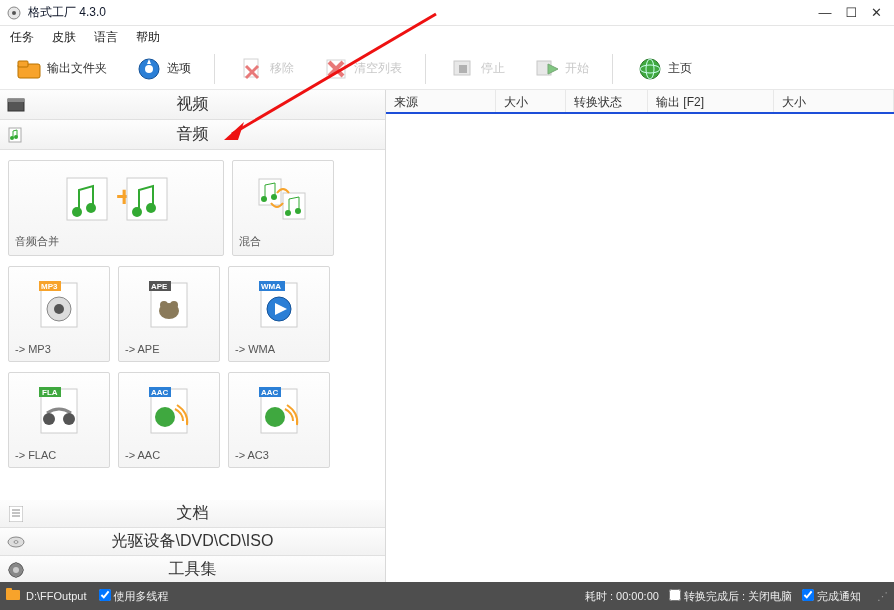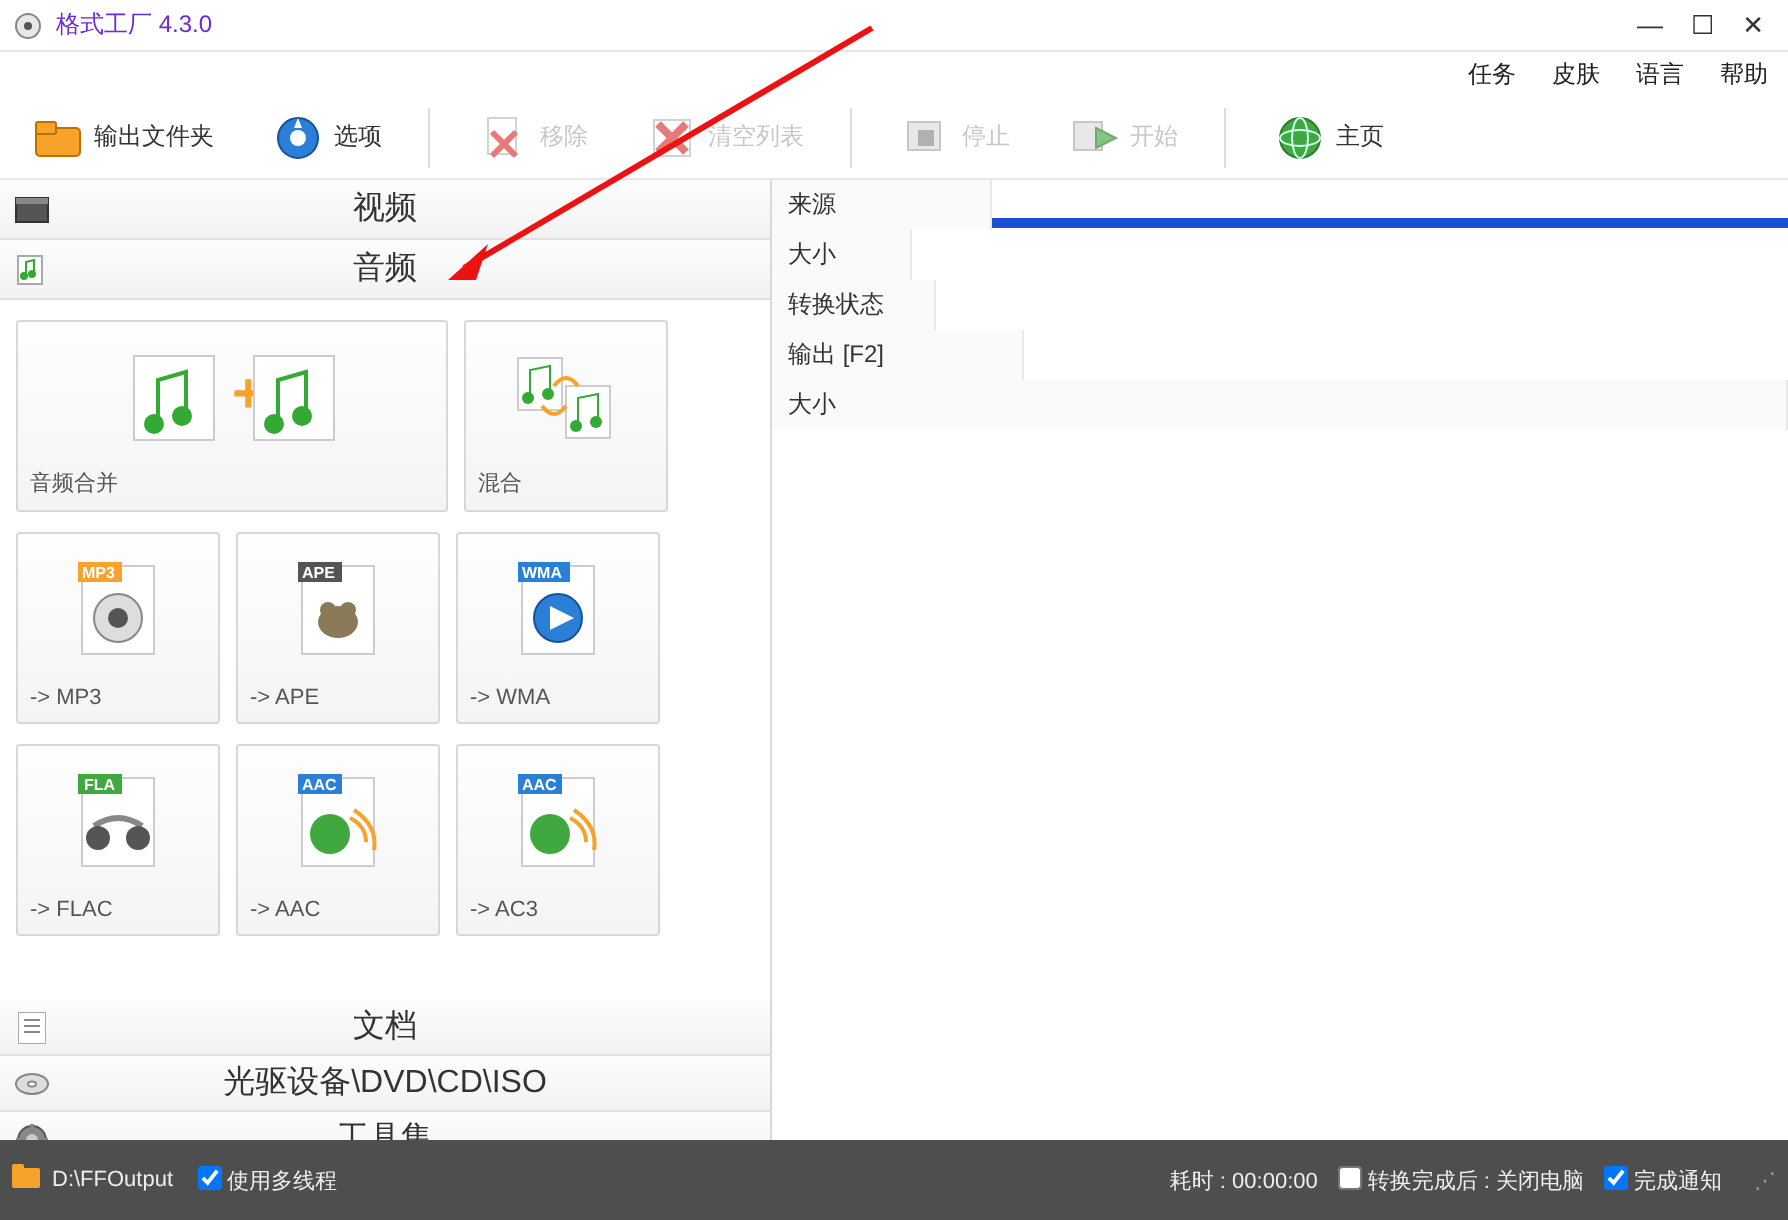--- a/index.html
+++ b/index.html
@@ -1,26 +1,26 @@
 <!DOCTYPE html>
 <html><head>
 <meta charset="utf-8">
 <style>
 * { margin: 0; padding: 0; box-sizing: border-box; font-family: "Microsoft YaHei", Arial, sans-serif; }
 body { width: 894px; height: 610px; background: #fff; overflow: hidden; font-size: 12px; position: relative; }
 
 
 .titlebar { height: 26px; display: flex; align-items: center; padding: 0 6px; border-bottom: 1px solid #e5e5e5; }
 .titlebar .app-icon { width: 16px; height: 16px; margin-right: 6px; }
-.titlebar .title { flex: 1; font-size: 12px; color: #6d28d9; }
+.titlebar .title { flex: 1; font-size: 12px; color: #0f172a; }
 .titlebar .win-controls { display: flex; gap: 14px; padding-right: 6px; }
 .titlebar .win-controls span { cursor: pointer; font-size: 13px; color: #333; }
 
 
-.menubar { height: 22px; display: flex; align-items: center; padding: 0 10px; gap: 18px; justify-content: flex-end; }
+.menubar { height: 22px; display: flex; align-items: center; padding: 0 10px; gap: 18px; }
 .menubar span { font-size: 12px; color: #222; cursor: pointer; }
 
 
 .toolbar { height: 42px; display: flex; align-items: center; padding: 2px 8px; gap: 14px; border-bottom: 1px solid #e8e8e8; }
 .tool-btn { display: flex; align-items: center; gap: 4px; padding: 2px 6px; cursor: pointer; border: 1px solid transparent; }
 .tool-btn .ticon { width: 28px; height: 28px; display: flex; align-items: center; justify-content: center; }
 .tool-btn .tlabel { font-size: 12px; color: #333; }
 .tool-btn.disabled .tlabel { color: #aaa; }
 .tool-btn.disabled { opacity: .65; }
 .tool-sep { width: 1px; height: 30px; background: #ddd; margin: 0 2px; }
@@ -38,33 +38,33 @@
 
 .panel { flex: 1; overflow-y: auto; padding: 10px 8px; }
 .row { display: flex; gap: 8px; margin-bottom: 10px; }
 .tile { border: 1px solid #d8d8d8; background: linear-gradient(#fefefe,#f4f4f4); border-radius: 2px; cursor: pointer; display: flex; flex-direction: column; padding: 6px; }
 .tile.big { width: 216px; height: 96px; }
 .tile.small { width: 102px; height: 96px; }
 .tile .tile-icon { flex: 1; display: flex; align-items: center; justify-content: center; }
 .tile .tile-label { font-size: 11px; color: #555; padding-top: 4px; }
 
 
-.thead { height: 24px; display: flex; border-bottom: 5px solid #1d4ed8; flex-direction: column; }
+.thead { height: 24px; display: flex; border-bottom: 2px solid #1d4ed8; }
 .th { border-right: 1px solid #e8e8e8; padding: 4px 8px; font-size: 12px; color: #333; background: #fafafa; }
 .th:nth-child(1){ width:110px; }
 .th:nth-child(2){ width:70px; }
 .th:nth-child(3){ width:82px; }
 .th:nth-child(4){ width:126px; }
 .th:nth-child(5){ flex:1; }
 
 
 .bottom-cats .cat-header { height: 28px; }
 
 
-.statusbar { position: absolute; left:0; right:0; bottom:0; height: 40px; background: #4e4e4e; color: #eee; display: flex; align-items: center; font-size: 11px; padding: 0 6px; }
+.statusbar { position: absolute; left:0; right:0; bottom:0; height: 28px; background: #4e4e4e; color: #eee; display: flex; align-items: center; font-size: 11px; padding: 0 6px; }
 .statusbar .sicon { width:16px; height:16px; margin-right:4px; }
 .statusbar .path { margin-right: 12px; }
 .statusbar label { display:flex; gap:3px; margin-right: 10px; }
 .statusbar .spacer { flex:1; }
 .statusbar input[type=checkbox]{ width:12px; height:12px; }
 
 
 .panel::-webkit-scrollbar { width: 16px; }
 .panel::-webkit-scrollbar-thumb { background: #c7c7c7; border: 1px solid #aaa; }
 .panel::-webkit-scrollbar-track { background: #f0f0f0; }

